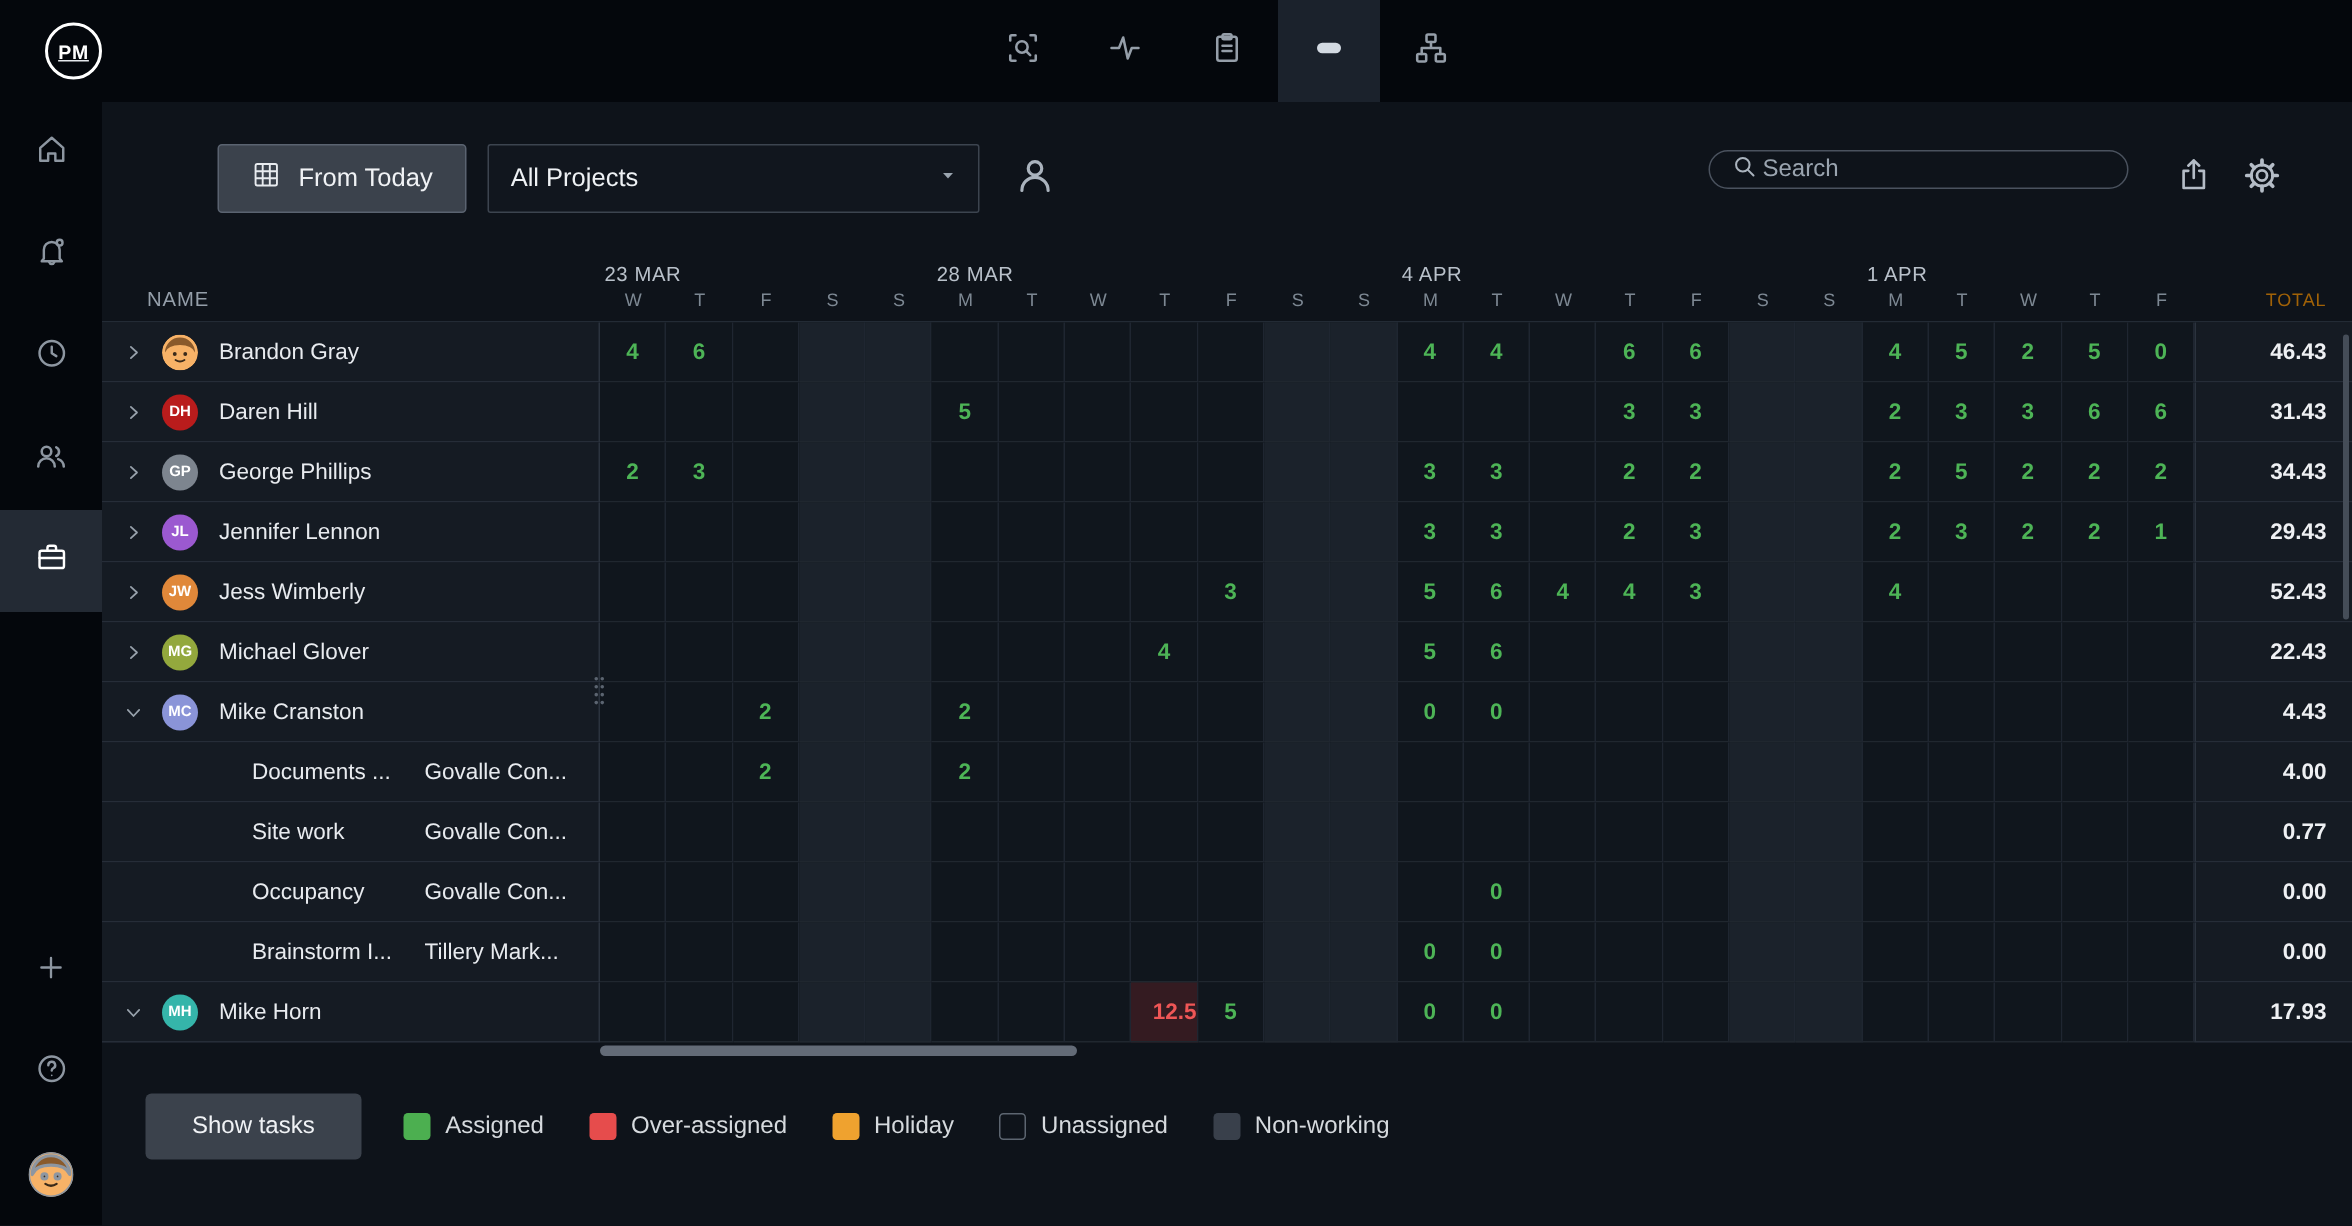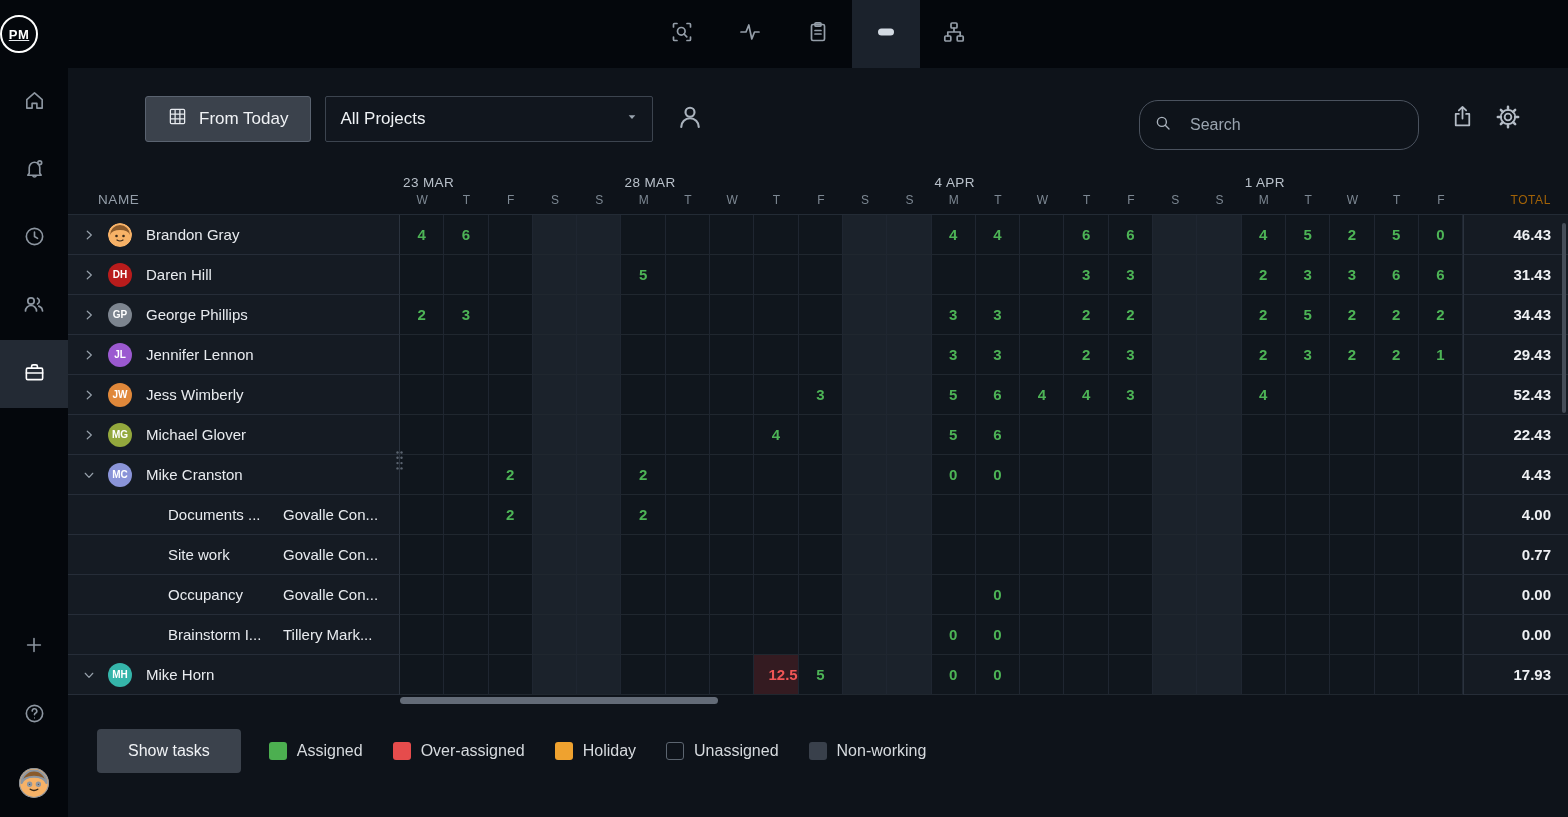--- a/index.html
+++ b/index.html
@@ -8,21 +8,21 @@
     background:#0e131a;
     font-family:"Liberation Sans","DejaVu Sans",sans-serif;
     color:#e6e9ed;
     position:relative;
   }
   
   .sidebar {
     position:absolute; left:0; top:0; width:68px; height:817px;
     background:#04070c; z-index:6; display:flex; flex-direction:column; align-items:center;
   }
-  .logo-wrap { width:68px; height:68px; display:flex; align-items:center; justify-content:flex-start;text-decoration:underline; }
+  .logo-wrap { width:68px; height:68px; display:flex; align-items:center; justify-content:flex-end;text-decoration:underline; }
   .logo-circle {
     width:38px; height:38px; border:2.5px solid #ffffff; border-radius:50%;
     display:flex; align-items:center; justify-content:center;
     font-size:13px; font-weight:bold; color:#fff; letter-spacing:.5px;
   }
   .side-item { width:68px; height:68px; display:flex; align-items:center; justify-content:center; cursor:pointer; }
   .side-item svg { stroke:#8d96a1; fill:none; stroke-width:1.7; stroke-linecap:round; stroke-linejoin:round; }
   .side-item.active { background:#232a34; }
   .side-item.active svg { stroke:#ffffff; }
   .side-spacer { flex:1; }
@@ -53,22 +53,22 @@
   .dd-projects {
     display:flex; align-items:center; justify-content:space-between;
     width:328px; height:46px; margin-left:14px; padding:0 12px 0 14px;
     background:#11161e; border:1px solid #3c444f; border-radius:2px;
     color:#eef1f4; font-size:17px; cursor:pointer;
   }
   .person-filter { margin-left:22px; cursor:pointer; display:flex; }
   .person-filter svg { stroke:#aab3bd; fill:none; stroke-width:1.7; stroke-linecap:round; }
   .search-wrap {
     position:absolute; right:120px; top:4px;
-    width:280px; height:50px; border:1px solid #4a525e; border-radius:19px;
-    display:flex; align-items:center; padding:0 14px; gap:18px; background:transparent;
+    width:280px; height:26px; border:1px solid #4a525e; border-radius:19px;
+    display:flex; align-items:center; padding:0 14px; gap:3px; background:transparent;
   }
   .search-wrap svg { stroke:#aab3bd; fill:none; stroke-width:1.8; stroke-linecap:round; }
   .search-wrap input {
     background:transparent; border:none; outline:none; color:#e6e9ed;
     font-size:16px; width:100%; font-family:inherit;
   }
   .search-wrap input::placeholder { color:#9aa4af; }
   .icon-btn { position:absolute; top:8px; cursor:pointer; display:flex; }
   .icon-btn svg { stroke:#b4bcc6; fill:none; stroke-width:1.7; stroke-linecap:round; stroke-linejoin:round; }
   .export-btn { right:64px; }

